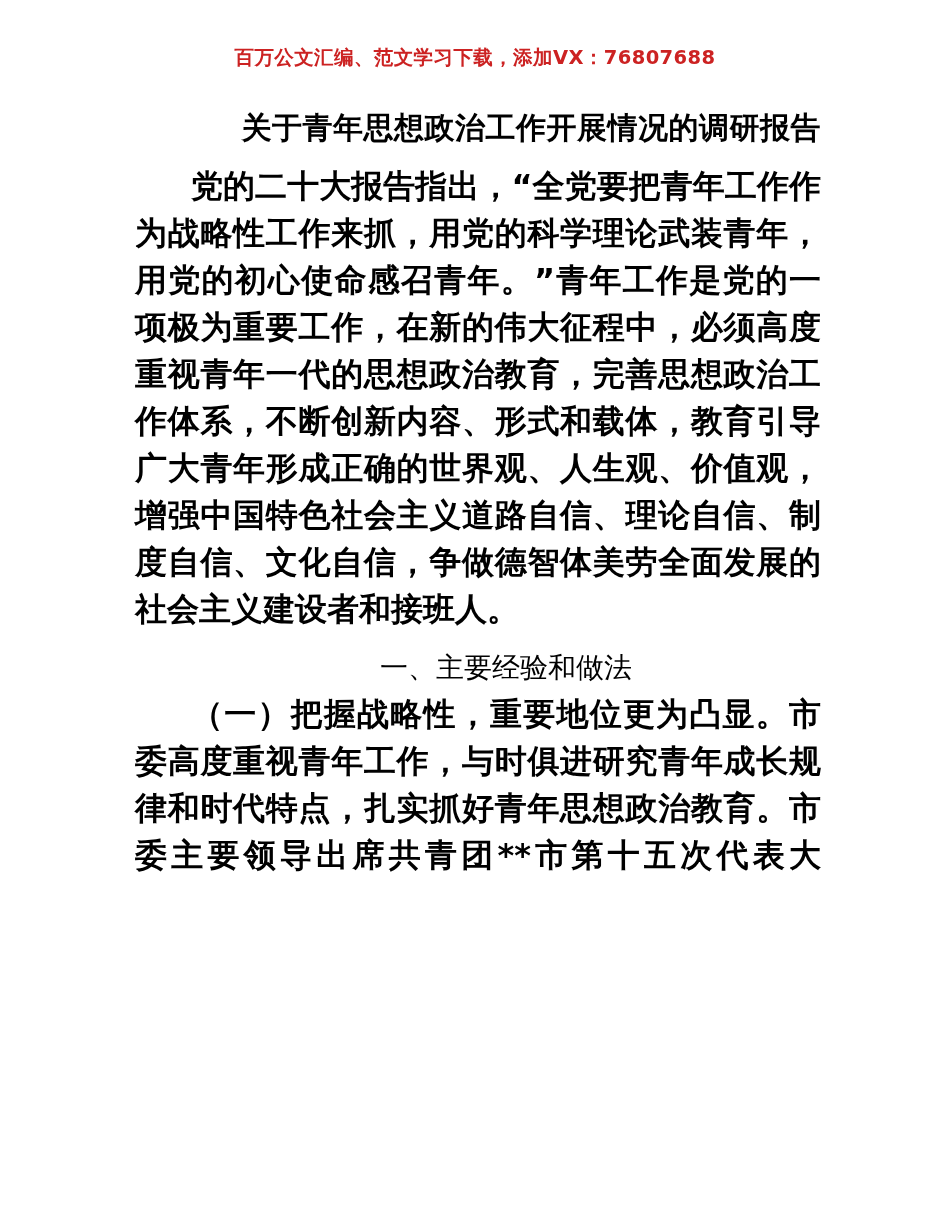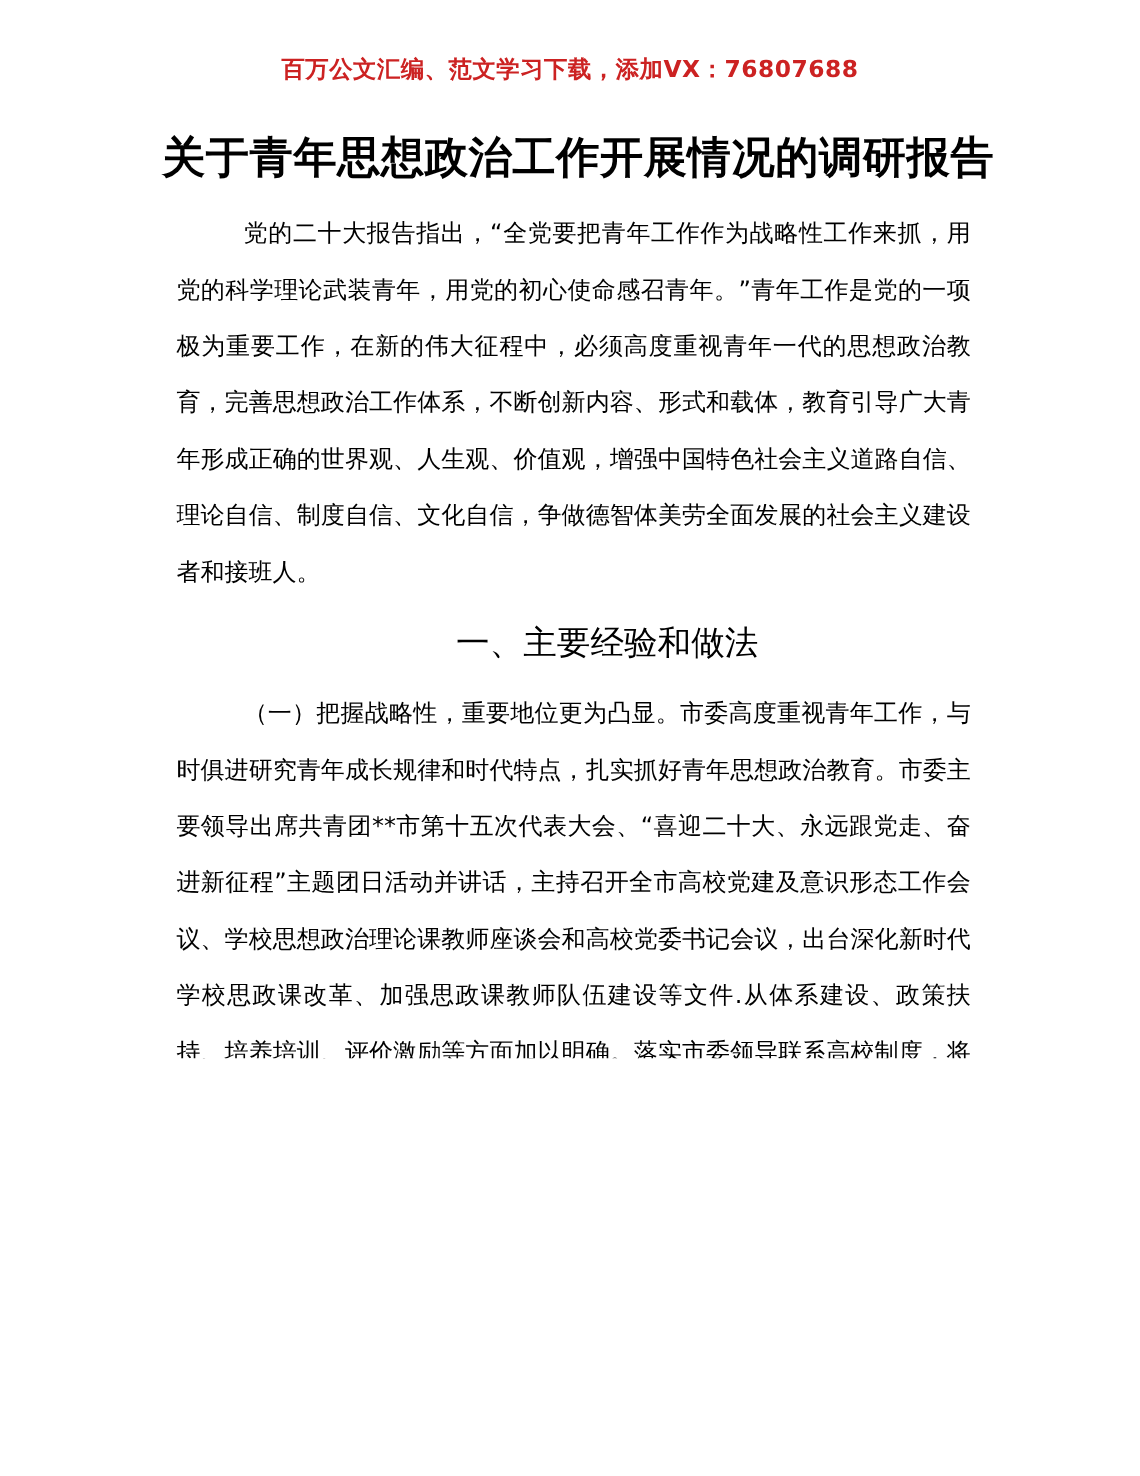--- a/index.html
+++ b/index.html
@@ -39,40 +39,41 @@
 
   
   .doc-body {
     position: absolute;
     top: 108px;
     left: 135px;
     width: 686px;
   }
 
   .doc-title {
-    font-size: 36px;
+    font-size: 30px;
     font-weight: 700;
     color: #000000;
     text-align: right;
     line-height: 1.35;
     letter-spacing: 0.5px;
     margin: 0 0 14px 0;
     white-space: nowrap;
   }
 
   .para {
-    font-size: 20px;
+    font-size: 32px;
     line-height: 47px;
     color: #000000;
     text-align: justify;
     text-justify: inter-ideograph;
     text-indent: 56px;
-    margin: 12px;
+    margin: 0;
     letter-spacing: 0px;
     word-break: break-all;
+    font-weight: bold;
   }
 
   .section-heading {
     font-size: 28px;
     line-height: 47px;
     color: #000000;
     text-align: center;
     text-indent: 56px;
     margin: 11px 0 0 0;
     font-weight: 400;

